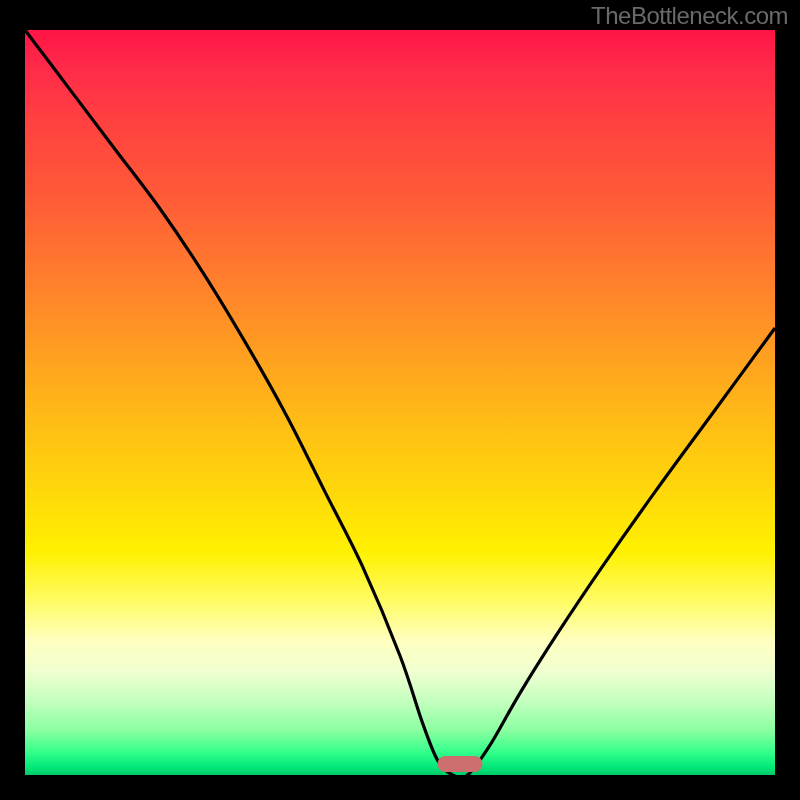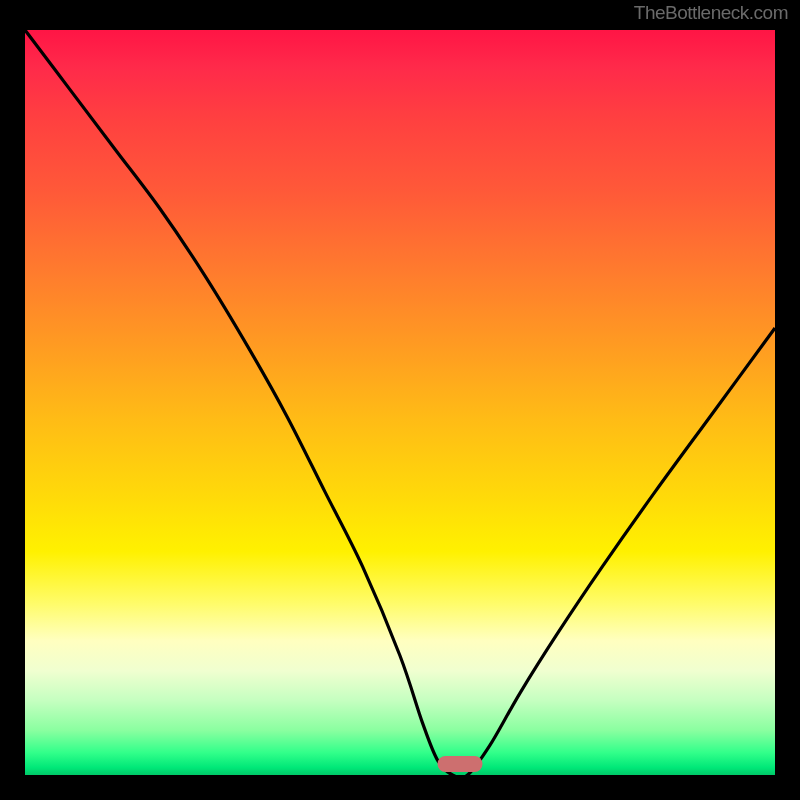--- a/index.html
+++ b/index.html
@@ -14,21 +14,21 @@
     position: relative;
     width: 800px;
     height: 800px;
     background: #000;
   }
   .watermark {
     position: absolute;
     top: 2px;
     right: 12px;
     font-family: Arial, Helvetica, sans-serif;
-    font-size: 19px;
+    font-size: 24px;
     font-weight: 500;
     color: #6a6a6a;
     letter-spacing: -0.5px;
     z-index: 10;
   }
   .plot-area {
     position: absolute;
     left: 25px;
     top: 30px;
     width: 750px;

